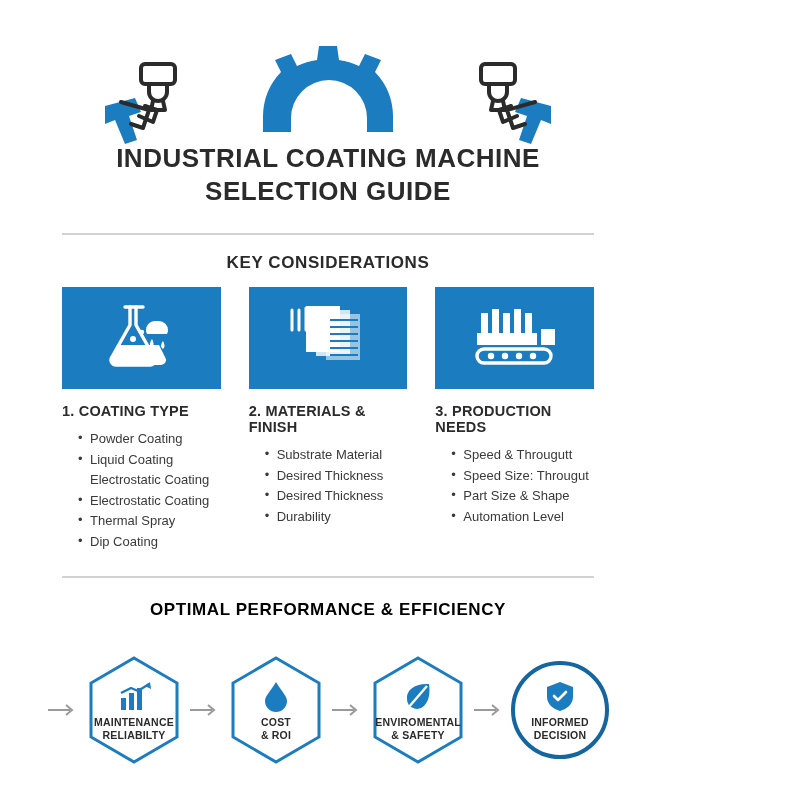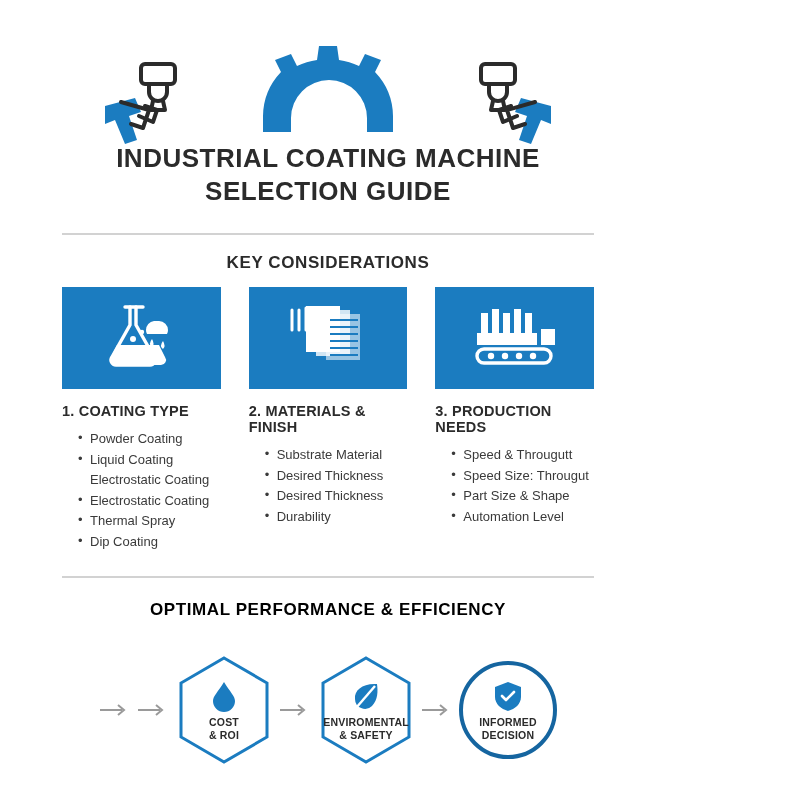--- a/index.html
+++ b/index.html
@@ -344,20 +344,44 @@
 
   <div class="flow">
 
 
     <div class="arrow">
       <svg width="30" height="14" viewBox="0 0 30 14">
         <path d="M0 7 h22 M18 2 l6 5 l-6 5" fill="none" stroke="#9a9a9a" stroke-width="2"></path>
       </svg>
     </div>
 
+    <div class="flow-node">
+      <div class="hex-wrap">
+        <svg width="100" height="112" viewBox="0 0 100 112">
+          <polygon points="50,4 93,29 93,83 50,108 7,83 7,29" fill="#ffffff" stroke="#1b7cc0" stroke-width="3"></polygon>
+        </svg>
+      </div>
+      <div class="node-content">
+        <div class="node-icon">
+          <svg width="34" height="32" viewBox="0 0 34 32">
+            <g fill="#1b7cc0">
+              <rect x="4" y="18" width="5" height="12"></rect>
+              <rect x="12" y="13" width="5" height="17"></rect>
+              <rect x="20" y="8" width="5" height="22"></rect>
+            </g>
+            <path d="M4 13 l10 -5 l7 3 l11 -7" fill="none" stroke="#1b7cc0" stroke-width="2.4"></path>
+            <path fill="#1b7cc0" d="M33 2 l1 7 l-6 -3 z"></path>
+          </svg>
+        </div>
+        <div class="node-label">
+          <span>MAINTENANCE</span><br>
+          <span>RELIABILTY</span>
+        </div>
+      </div>
+    </div>
 
     <div class="arrow">
       <svg width="30" height="14" viewBox="0 0 30 14">
         <path d="M0 7 h22 M18 2 l6 5 l-6 5" fill="none" stroke="#9a9a9a" stroke-width="2"></path>
       </svg>
     </div>
 
     <div class="flow-node">
       <div class="hex-wrap">
         <svg width="100" height="112" viewBox="0 0 100 112">

